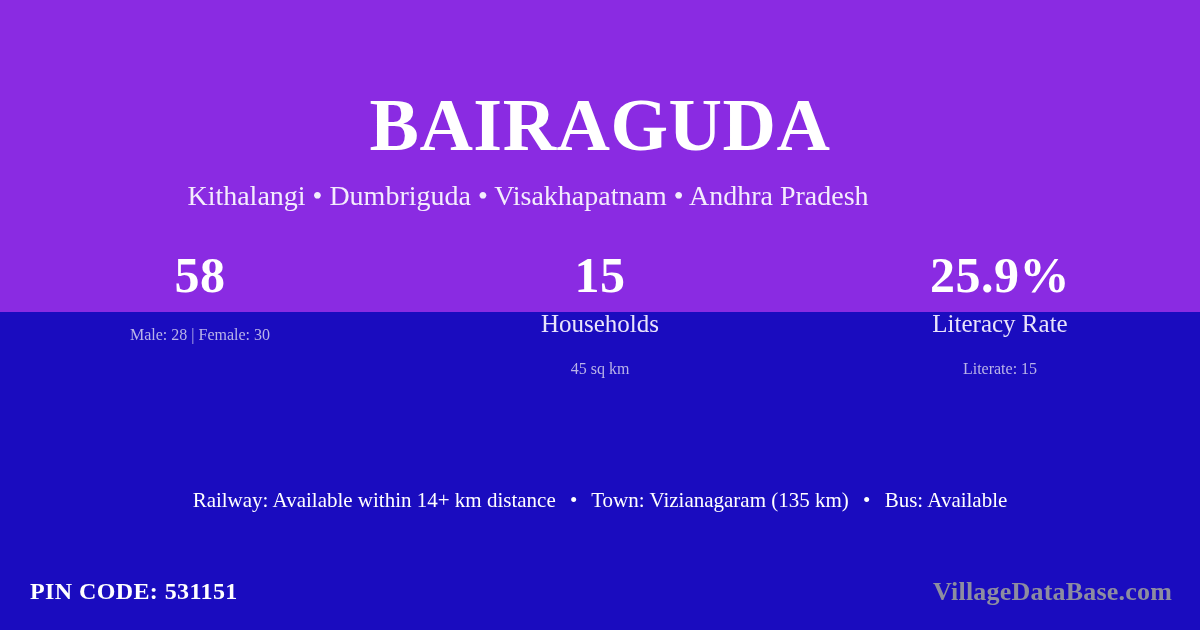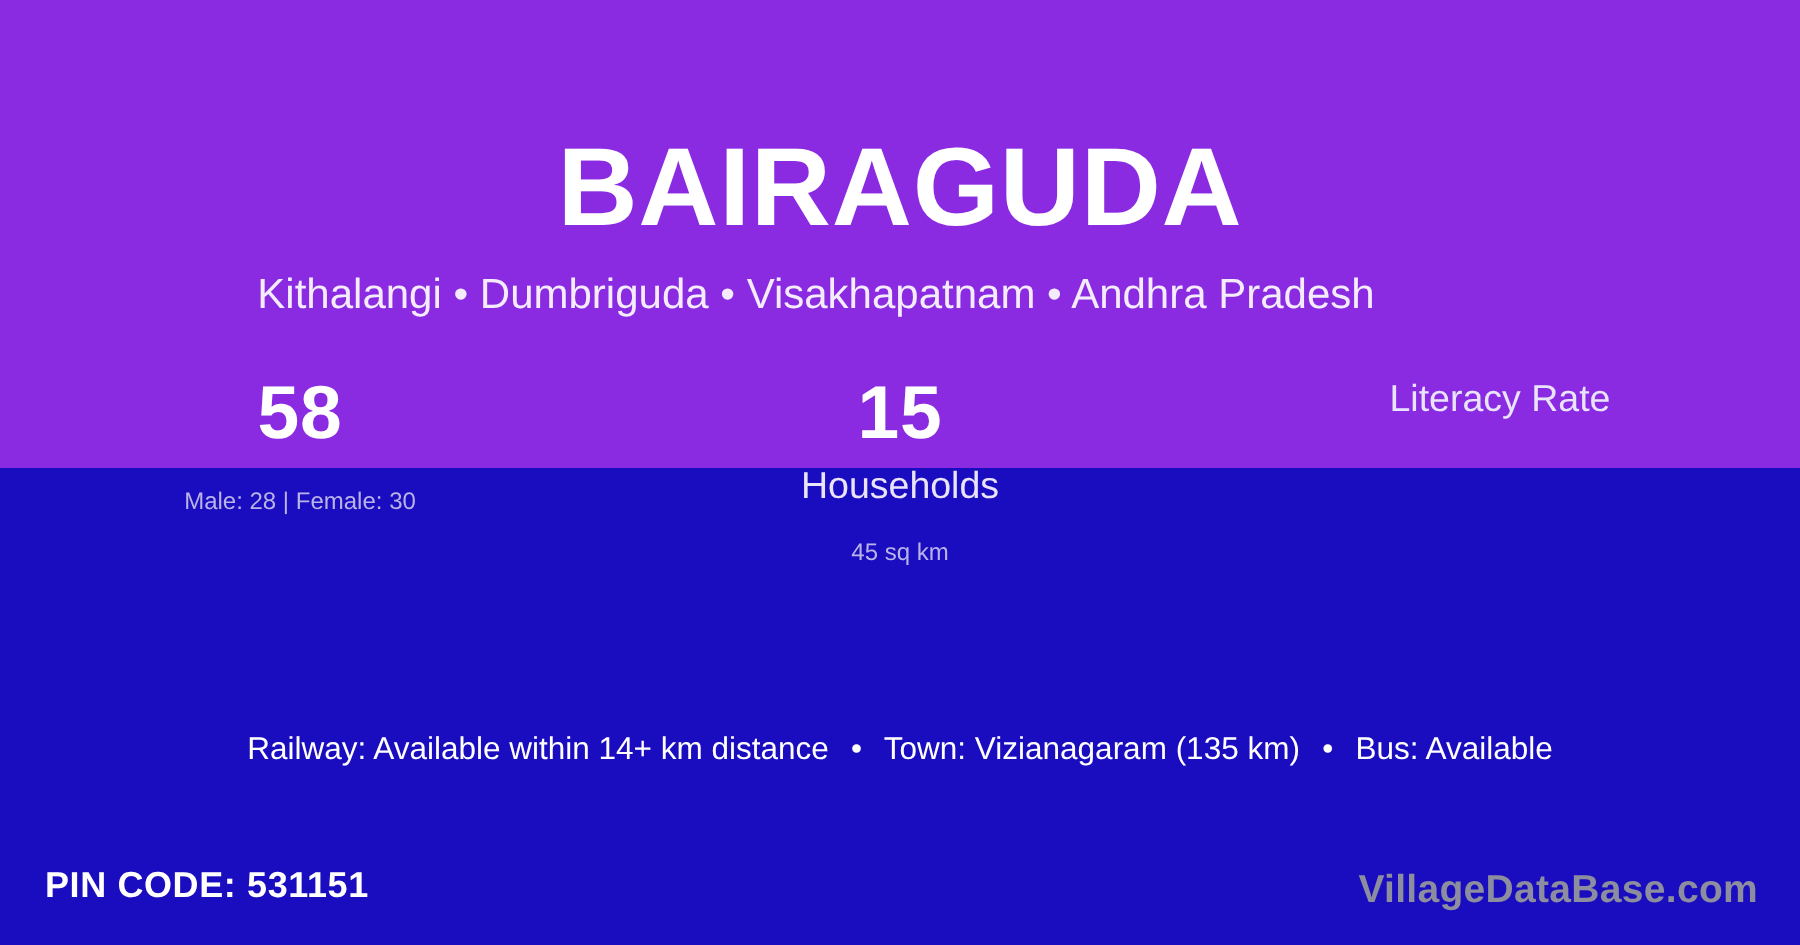--- a/index.html
+++ b/index.html
@@ -6,21 +6,21 @@
     margin: 0;
     padding: 0;
     background: #1a0cbf;
   }
   .card {
     position: relative;
     width: 1200px;
     height: 630px;
     overflow: hidden;
     background: #0f172a;
-    font-family: Liberation Sans, sans-serif;
+    font-family: Liberation Serif, serif;
     -webkit-font-smoothing: antialiased;
   }
   .band-purple {
     position: absolute;
     left: 0;
     top: 0;
     width: 1200px;
     height: 312px;
     background: #8a2be2;
   }
@@ -50,21 +50,21 @@
     letter-spacing: 0.5px;
     color: #ffffff;
     position: absolute;
     top: 88px;
     left: 0;
     width: 1200px;
   }
   .village-subtitle {
     position: absolute;
     top: 182px;
-    left: 16px;
+    left: 0;
     width: 1056px;
     font-size: 28px;
     font-weight: 400;
     line-height: 1;
     color: #f4ecfd;
   }
 
   
   .stats-row {
     position: absolute;
@@ -166,21 +166,23 @@
       <div class="stat-sub">Male: 28 | Female: 30</div>
     </div>
 
     <div class="stat">
       <div class="stat-value">15</div>
       <div class="stat-label">Households</div>
       <div class="stat-sub">45 sq km</div>
     </div>
 
     <div class="stat">
+      <div class="stat-value">25.9%</div>
       <div class="stat-label">Literacy Rate</div>
+      <div class="stat-sub">Literate: 15</div>
     </div>
 
   </div>
 
   <div class="transport">
     <span>Railway: Available within 14+ km distance</span>
     <span class="sep">•</span>
     <span>Town: Vizianagaram (135 km)</span>
     <span class="sep">•</span>
     <span>Bus: Available</span>

